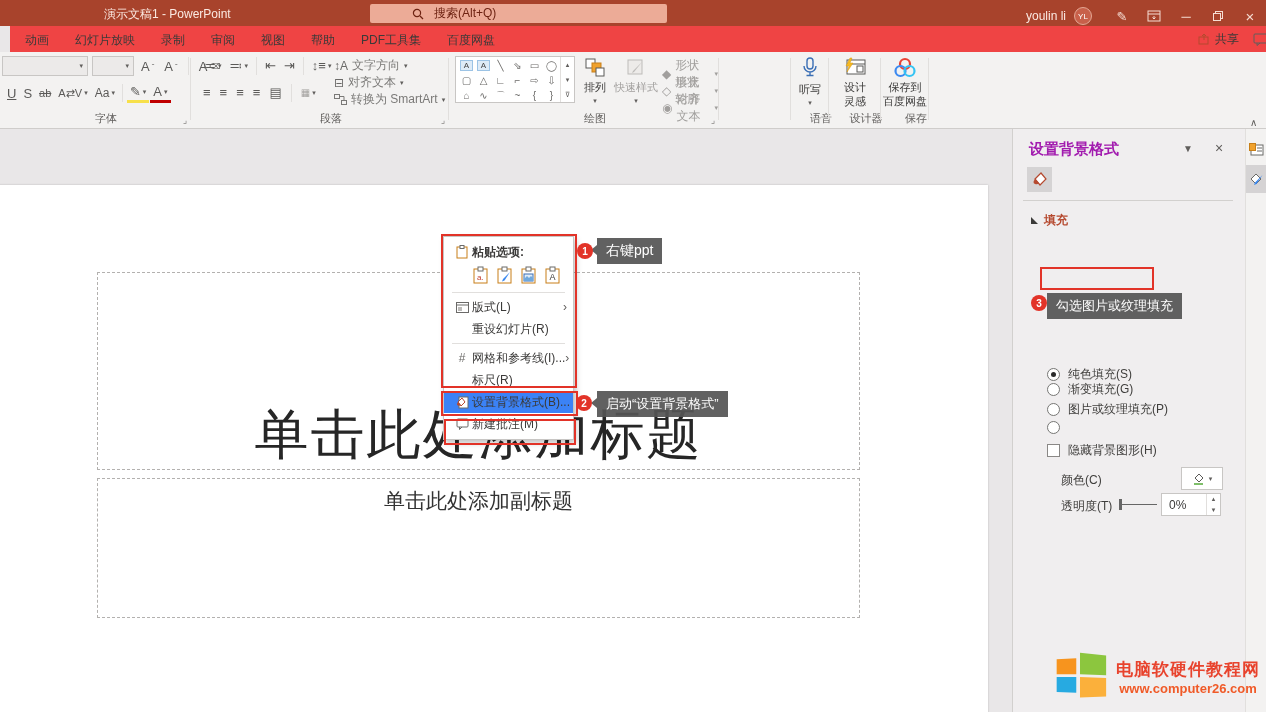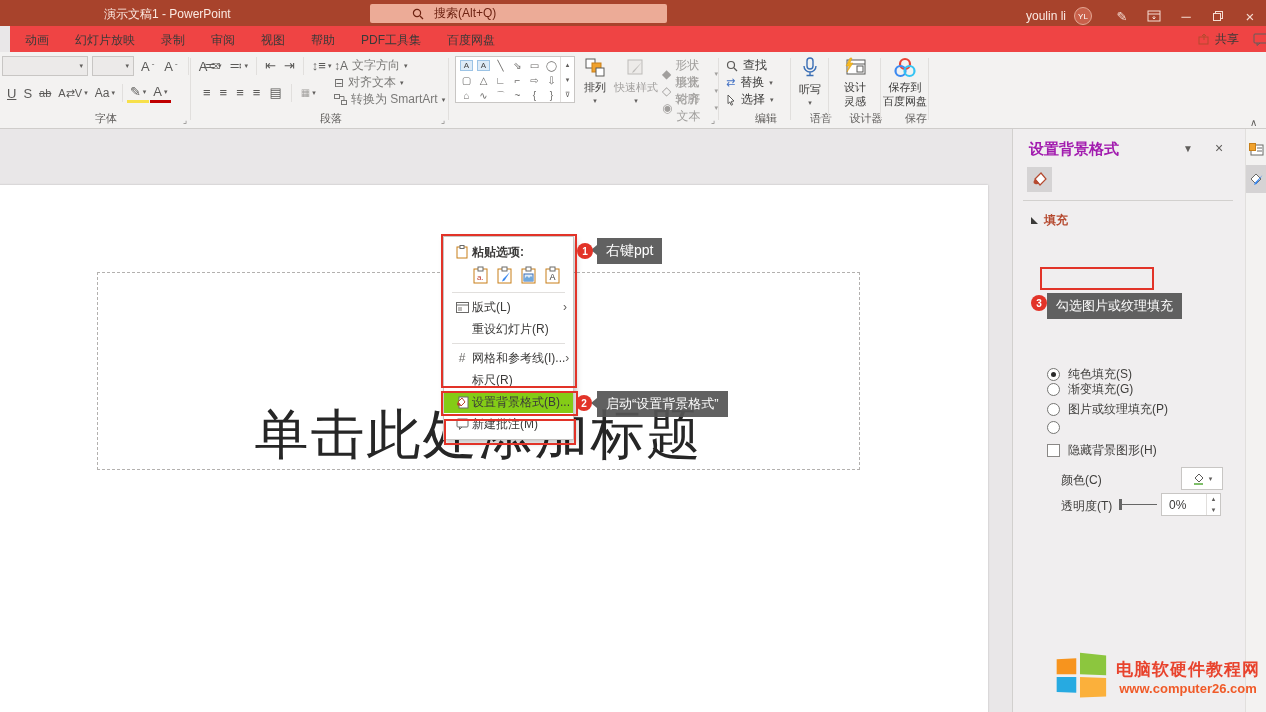--- a/index.html
+++ b/index.html
@@ -60,21 +60,21 @@
 
   
   .cmenu { position:absolute; left:443px; top:236px; width:131px; background:#fff; border:1px solid #C8C6C4;
            box-shadow:2px 3px 6px rgba(0,0,0,.25); padding:4px 0; z-index:20; font-size:12px; color:#3B3A39; }
   .cm-item { display:flex; align-items:center; height:22px; padding:0 6px 0 8px; position:relative; }
   .cm-ico { width:20px; display:flex; align-items:center; justify-content:center; font-size:11px; color:#6b6a68; flex:0 0 20px; }
   .cm-label { flex:1; white-space:nowrap; }
   .cm-sub { font-size:12px; color:#605E5C; }
   .cm-paste-row { display:flex; gap:6px; padding:3px 0 5px 28px; }
   .cm-sep { height:1px; background:#E1DFDD; margin:3px 8px; }
-  .cm-hl { background:#84cc16;align-items:center; }
+  .cm-hl { background:#3b82f6;align-items:center; }
 
   
   .redbox { position:absolute; border:2px solid #E23328; z-index:30; pointer-events:none; }
 
   
   .badge { position:absolute; width:16px; height:16px; border-radius:50%; background:#E23328; color:#fff; font-size:10px;
            font-weight:bold; display:flex; align-items:center; justify-content:center; z-index:40; }
   .tip { position:absolute; background:rgba(85,85,85,.93); color:#fff; font-size:13px; padding:4px 9px; z-index:39; white-space:nowrap; }
   .tip-arrow { position:absolute; width:0; height:0; border-top:5px solid transparent; border-bottom:5px solid transparent;
                border-right:6px solid rgba(85,85,85,.93); z-index:39; }
@@ -306,46 +306,25 @@
       <div class="row" style="top:22px;left:212px;gap:4px;">
         <span class="ic dis">◇</span>
         <span class="small-lbl dis">形状轮廓</span>
           <span class="dd dis">▾</span>
       </div>
       <div class="row" style="top:39px;left:212px;gap:4px;">
         <span class="ic dis">◉</span>
         <span class="small-lbl dis">对齐文本</span>
           <span class="dd dis">▾</span>
       </div>
+      <div class="glabel">绘图</div>
       <span class="launcher">⌟</span>
     </div>
     <div class="gsep" style="left:718px;"></div>
 
-    <div class="rgroup" style="left:720px;width:70px;">
-      <div class="row" style="top:5px;left:6px;gap:5px;">
-        <svg width="12" height="12" viewBox="0 0 12 12">
-            <circle cx="5" cy="5" r="3.5" fill="none" stroke="#5b5a58" stroke-width="1.2"></circle>
-            <line x1="8" y1="8" x2="11" y2="11" stroke="#5b5a58" stroke-width="1.2"></line>
-          </svg>
-        <span class="small-lbl" style="color:#3B3A39;">查找</span>
-      </div>
-      <div class="row" style="top:22px;left:6px;gap:5px;">
-        <span style="color:#4472C4;font-size:11px;">⇄</span>
-        <span class="small-lbl" style="color:#3B3A39;">替换</span>
-          <span class="dd">▾</span>
-      </div>
-      <div class="row" style="top:39px;left:6px;gap:5px;">
-        <svg width="10" height="12" viewBox="0 0 10 12">
-            <path d="M2 1 L8 7 L5.2 7.4 L6.6 10.6 L5.2 11.2 L3.8 8 L2 9.6 Z" fill="#fff" stroke="#5b5a58"></path>
-          </svg>
-        <span class="small-lbl" style="color:#3B3A39;">选择</span>
-          <span class="dd">▾</span>
-      </div>
-      <div class="glabel">编辑</div>
-    </div>
     <div class="gsep" style="left:790px;"></div>
 
     <div class="rgroup" style="left:792px;width:36px;">
       <div class="bigbtn" style="position:absolute;left:1px;top:2px;width:34px;">
         <svg width="18" height="24" viewBox="0 0 18 24">
             <rect x="6" y="1" width="6" height="11" rx="3" fill="none" stroke="#3B6FB5" stroke-width="1.4"></rect>
             <path d="M3 9 a6 6 0 0 0 12 0 M9 15 L9 18 M5.5 18.5 H12.5" fill="none" stroke="#3B6FB5" stroke-width="1.4"></path>
           </svg>
         <span>听写</span>
         <span class="dd">▾</span>
@@ -380,20 +359,23 @@
       <div class="glabel">保存</div>
     </div>
     <div class="gsep" style="left:928px;"></div>
   </div>
 
   <div class="workspace">
     <div class="slide"></div>
   </div>
   <div class="ph ph-title">
     <span>单击此处添加标题</span>
+  </div>
+  <div class="ph ph-sub">
+    <span>单击此处添加副标题</span>
   </div>
 
   <div class="cmenu">
     <div class="cm-item">
       <span class="cm-ico">
         <svg width="12" height="14" viewBox="0 0 12 14">
             <rect x="1" y="2" width="10" height="11" fill="none" stroke="#C87F18"></rect>
             <rect x="4" y="0.5" width="4" height="3" fill="#fff" stroke="#6b6a68"></rect>
           </svg>
       </span>

